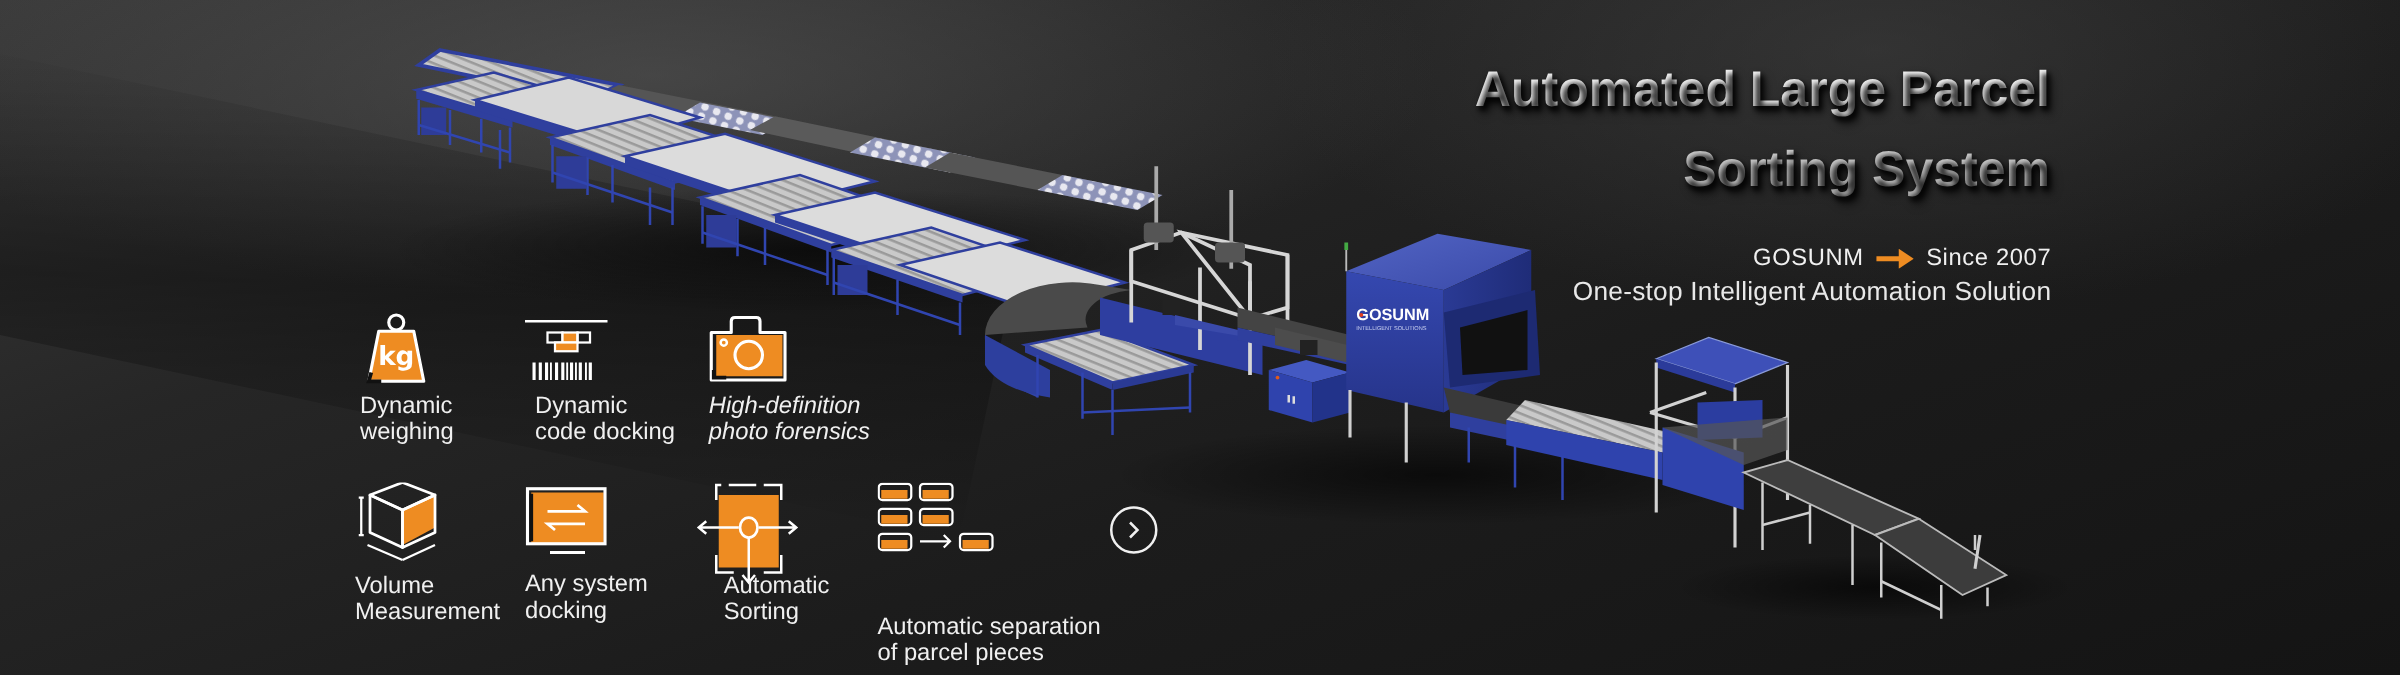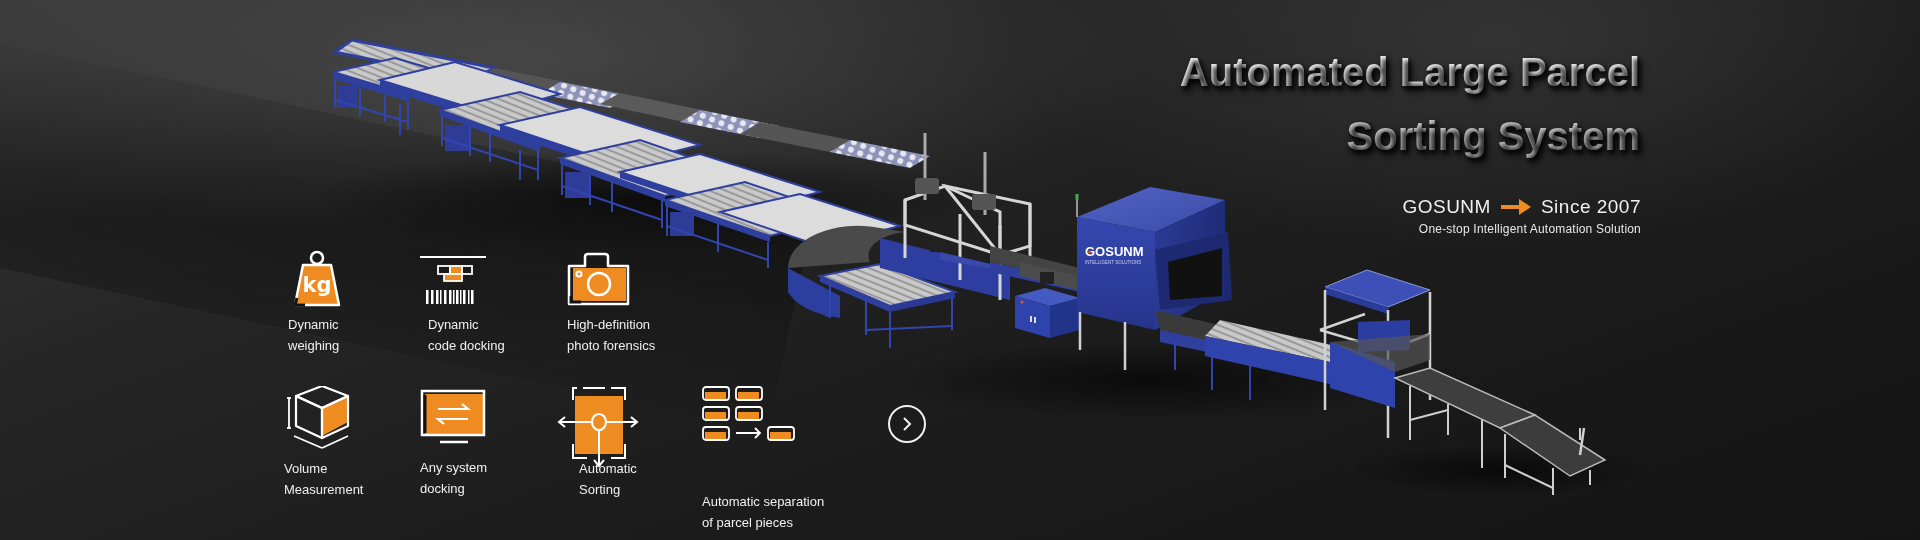--- a/index.html
+++ b/index.html
@@ -28,26 +28,26 @@
     filter:drop-shadow(2px 3px 3px rgba(0,0,0,0.75));
   }
   .title div { white-space:nowrap; }
   .tagline {
     position:absolute; right:279px; top:196px; text-align:right; color:#f0f0f0;
     font-size:19px; display:flex; align-items:center; gap:10px; letter-spacing:0.5px;
   }
   .tag-arrow { width:30px; height:16px; display:inline-block; }
   .subtitle {
     position:absolute; right:279px; top:222px; text-align:right; color:#e8e8e8;
-    font-size:12px; letter-spacing:0.2px; white-space:nowrap;
+    font-size:21px; letter-spacing:0.2px; white-space:nowrap;
   }
   .feature { position:absolute; color:#f2f2f2; }
   .feature .icon { position:absolute; }
   .feature .label {
-    position:absolute; font-size:13px; line-height:21px; white-space:nowrap; color:#f0f0f0;
+    position:absolute; font-size:19px; line-height:21px; white-space:nowrap; color:#f0f0f0;
   }
   .next-btn {
     position:absolute; left:888px; top:405px; width:38px; height:38px;
     border:2px solid #f0f0f0; border-radius:50%; display:flex; align-items:center; justify-content:center;
     cursor:pointer;
   }
 </style>
 </head>
 <body>
 
@@ -323,21 +323,21 @@
   </div>
 
   <div class="feature" style="left:567px; top:252px;">
     <svg class="icon" style="left:0; top:0;" width="64" height="54" viewBox="0 0 64 54">
       <path d="M2,14 L18,14 L18,5 Q18,2 21,2 L38,2 Q41,2 41,5 L41,14 L61,14 L61,52 L2,52 Z" fill="none" stroke="#fff" stroke-width="2.5" stroke-linejoin="round"></path>
       <rect x="6" y="16" width="53" height="33" fill="#ee8c22"></rect>
       <path d="M4,44 L4,50 L14,50" fill="none" stroke="#111" stroke-width="3"></path>
       <circle cx="32" cy="32" r="11" fill="none" stroke="#fff" stroke-width="2.5"></circle>
       <circle cx="12" cy="22" r="2.5" fill="none" stroke="#fff" stroke-width="2"></circle>
     </svg>
-    <div class="label" style="left:0; top:62px;">
+    <div class="label" style="left:0; top:62px;font-style:italic;">
       <div>High-definition</div>
       <div>photo forensics</div>
     </div>
   </div>
 
   <div class="feature" style="left:284px; top:386px;">
     <svg class="icon" style="left:0; top:0;" width="70" height="70" viewBox="0 0 70 70">
       <polygon points="38,50 64,36 64,10 38,22" fill="#ee8c22"></polygon>
       <polygon points="12,10 38,0 64,10 38,22" fill="none" stroke="#fff" stroke-width="2.2" stroke-linejoin="round"></polygon>
       <polygon points="12,10 38,22 38,52 12,40" fill="none" stroke="#fff" stroke-width="2.2" stroke-linejoin="round"></polygon>

